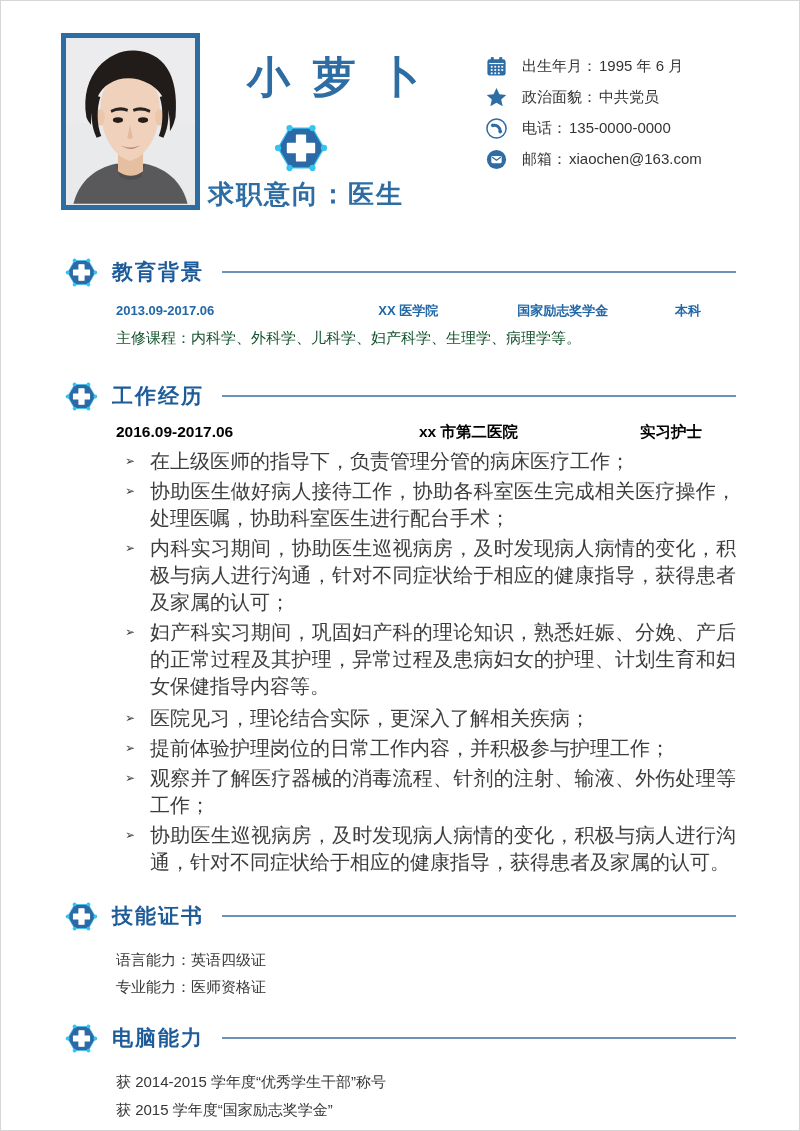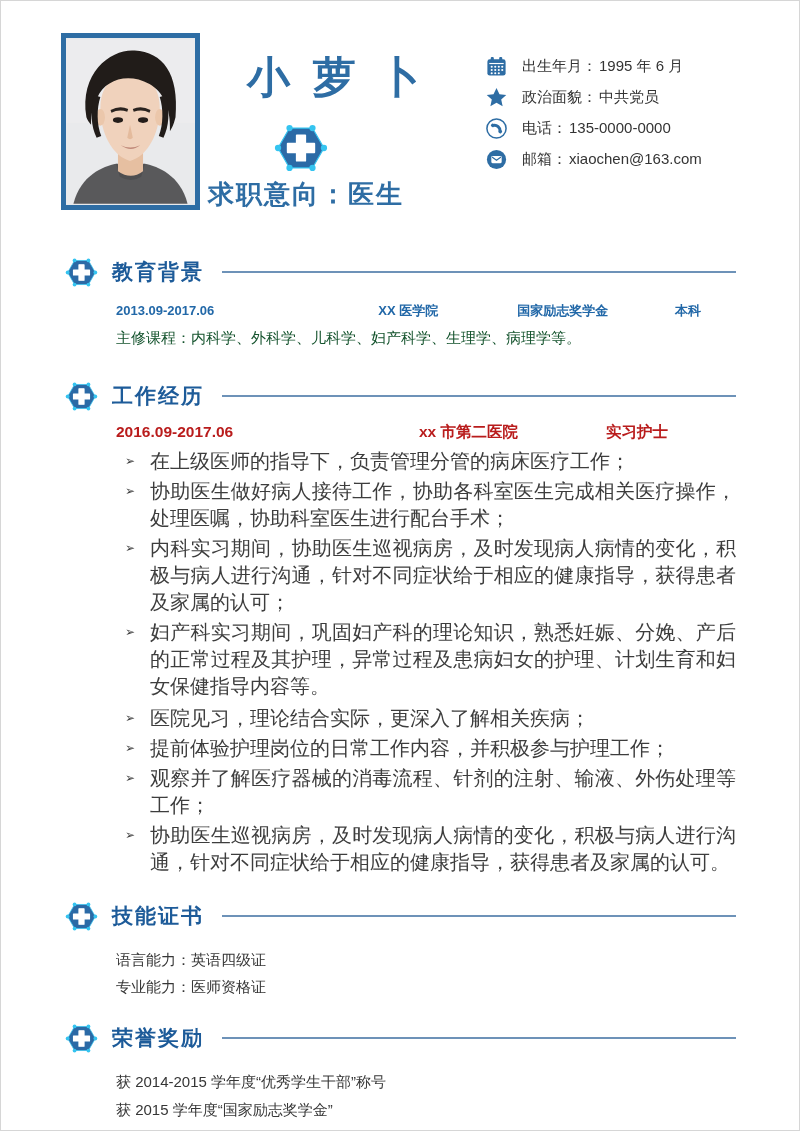--- a/index.html
+++ b/index.html
@@ -39,26 +39,26 @@
   .edu-row { display:flex; align-items:baseline; margin-top:12px;
              font-weight:bold; font-size:13px; color:#2268a8; }
   .edu-date { flex:0 0 215px; }
   .edu-school { flex:1; text-align:center; }
   .edu-major { flex:1; text-align:center; }
   .edu-degree { flex:0 0 96px; text-align:center; }
   .courses { margin-top:9px; font-size:15px; color:#14532d; }
 
   .sec-experience { margin-top:30px; }
   .job-row { display:flex; align-items:baseline; font-weight:bold;
-             font-size:15.5px; color:#b91c1c; }
+             font-size:15.5px; color:#000000; }
   .job-row.first { margin-top:8px; }
   .job-row.second { margin-top:10px; }
   .job-date { flex:0 0 215px; }
   .job-org { flex:1; text-align:center; }
-  .job-role { flex:0 0 130px; }
+  .job-role { flex:0 0 130px; text-align:center; }
   .bullets { margin-top:5px; }
   .bullet { display:flex; margin-bottom:3px; }
   .bullet-marker { flex:0 0 34px; font-size:12px; line-height:27px; color:#3f3f3f; padding-left:9px; }
   .bullet-text { flex:1; font-size:20px; line-height:27px; color:#3d3d3d; text-align:justify; }
 
   .sec-skills { margin-top:22px; }
   .plain-items { margin-top:12px; }
   .plain-item { font-size:15px; line-height:27px; color:#363636; }
 
   .sec-honors { margin-top:20px; }
@@ -301,21 +301,21 @@
           <path d="M20.5,13.5 h7 v7 h7.5 v7 h-7.5 v7 h-7 v-7 h-7.5 v-7 h7.5 z" fill="#fff" stroke="#fff" stroke-width="1.5" stroke-linejoin="round"></path>
           <g fill="#35c4f0">
               <circle cx="5" cy="24" r="2.6"></circle>
               <circle cx="14.5" cy="7.5" r="2.6"></circle>
               <circle cx="33.5" cy="7.5" r="2.6"></circle>
               <circle cx="43" cy="24" r="2.6"></circle>
               <circle cx="33.5" cy="40.5" r="2.6"></circle>
               <circle cx="14.5" cy="40.5" r="2.6"></circle>
             </g>
         </svg>
-        <span class="sec-title">荣誉奖励</span>
+        <span class="sec-title">电脑能力</span>
         <span class="sec-line"></span>
       </div>
       <div class="sec-body plain-items">
         <div class="plain-item">获 2014-2015 学年度“优秀学生干部”称号</div>
         <div class="plain-item">获 2015 学年度“国家励志奖学金”</div>
       </div>
     </div>
 
   </div>
 </div>

